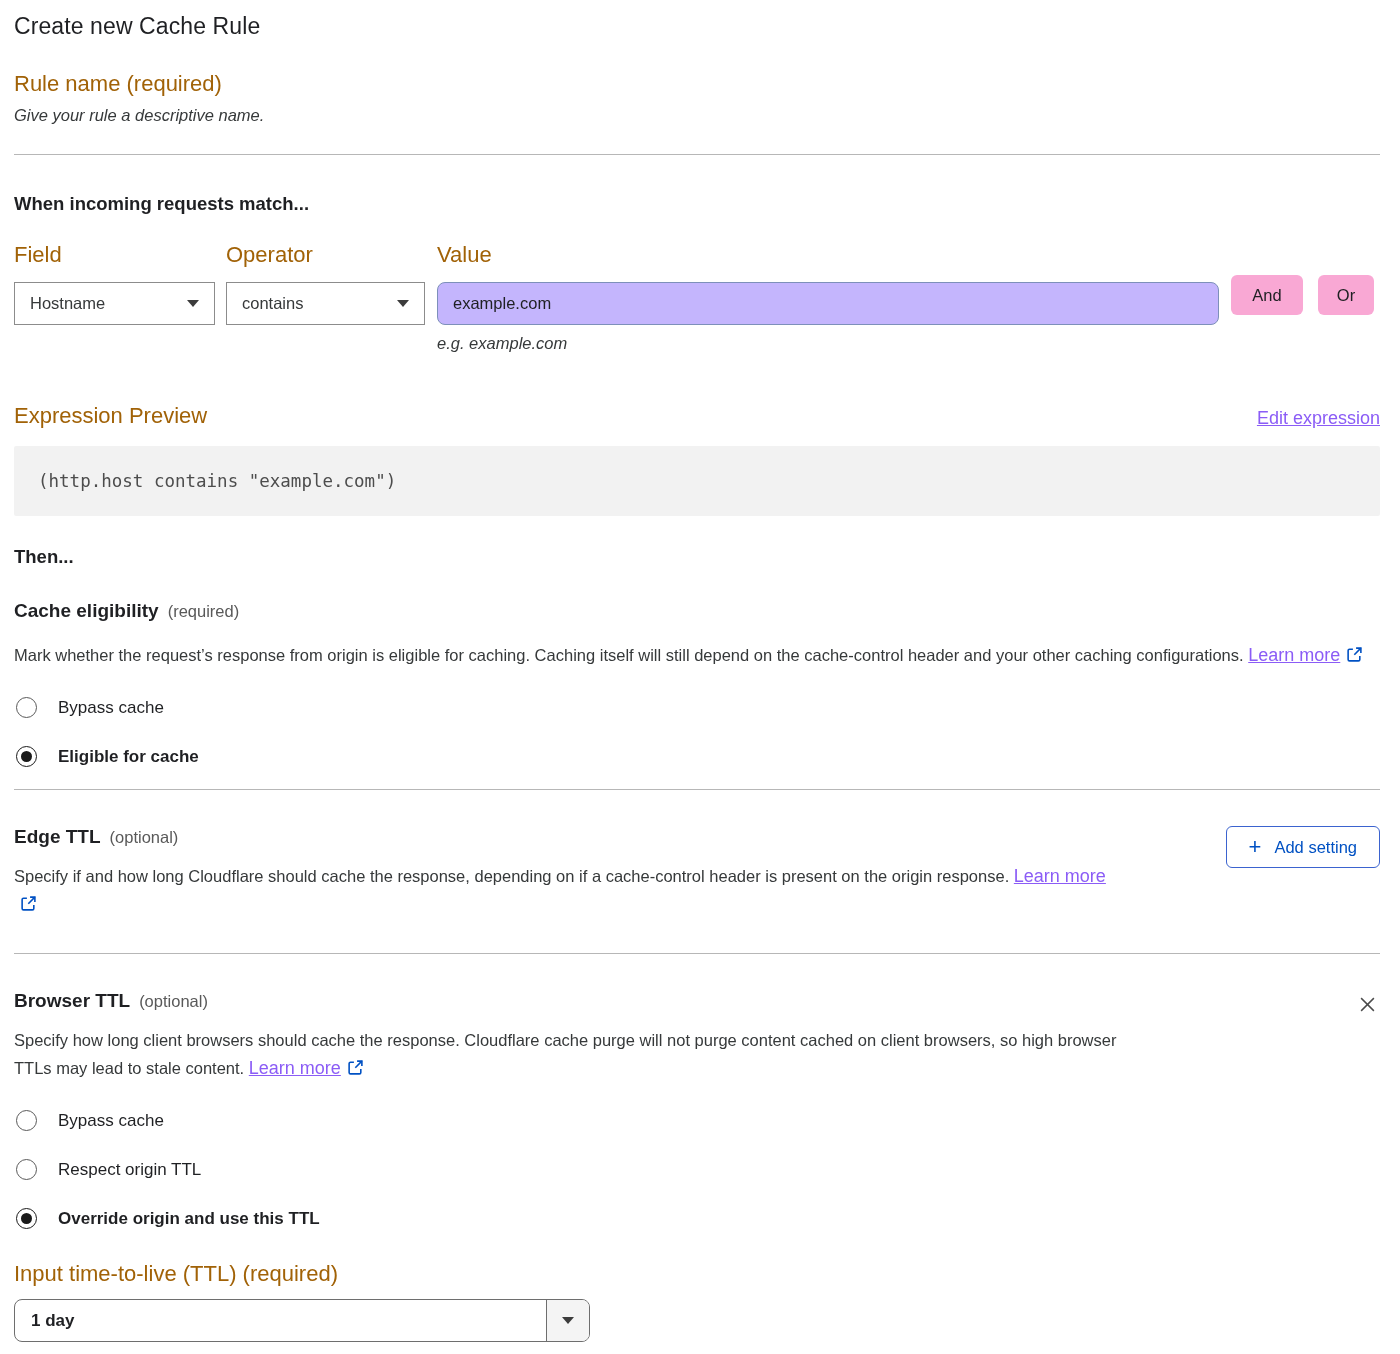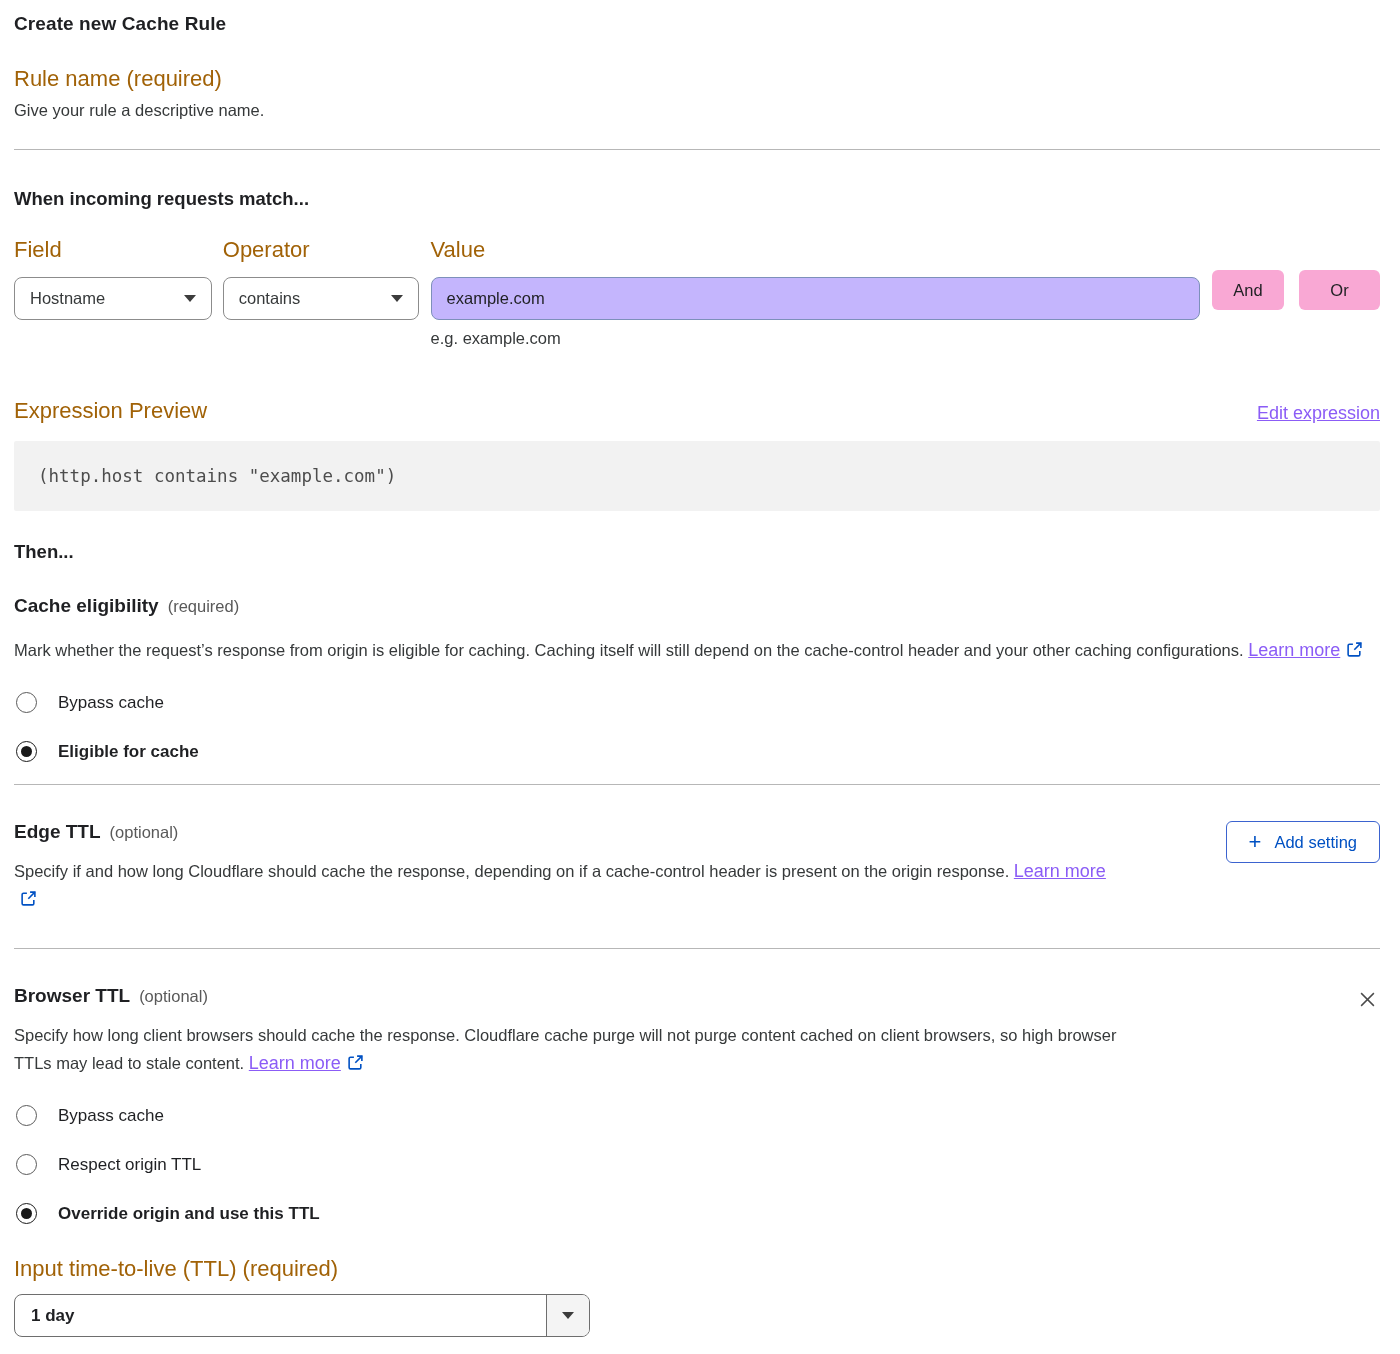--- a/index.html
+++ b/index.html
@@ -6,44 +6,44 @@
   html, body { background: #ffffff; }
   body {
     width: 1400px;
     min-height: 1354px;
     font-family: "Liberation Sans", sans-serif;
     color: #36393a;
     font-size: 16.5px;
   }
   .page { padding: 13px 20px 20px 14px; }
 
-  h1 { font-size: 19px; font-weight: 700; color: #1f2023; letter-spacing: .1px; }
+  h1 { font-size: 23px; font-weight: 400; color: #1f2023; letter-spacing: .1px; }
 
   .field-label { font-size: 22px; color: #a16207; }
 
   .text-input {
     width: 683px; height: 42px;
     border: 1px solid #8c8c8c; border-radius: 8px;
     padding: 0 15px; font-size: 16.5px; color: #36393a;
     font-family: "Liberation Sans", sans-serif;
     background: #fff; outline: none;
   }
-  .help-text { font-size: 16.5px; color: #36393a; margin-top: 9px; }
+  .help-text { font-size: 16.5px; color: #36393a; margin-top: 9px; font-style: italic; }
 
   .divider { border: none; border-top: 1px solid #b7b7b7; margin: 0; }
 
   h2 { font-size: 18.5px; font-weight: 700; color: #1f2023; }
   h3 { font-size: 19px; font-weight: 700; color: #1f2023; display: inline; }
   .qualifier { font-size: 16.5px; font-weight: 400; color: #595959; margin-left: 9px; }
 
   
   .match-row { display: flex; align-items: flex-start; margin-top: 27px; }
   .col-label { display: block; margin-bottom: 14px; }
   .select-box {
-    height: 43px; border: 1px solid #8c8c8c; border-radius: 8px;
+    height: 43px; border: 1px solid #8c8c8c; border-radius: 0;
     background: #fff; display: flex; align-items: center;
     padding: 0 15px; cursor: pointer; color: #36393a;
   }
   .select-box .caret { margin-left: auto; }
   .caret {
     width: 0; height: 0;
     border-left: 6px solid transparent; border-right: 6px solid transparent;
     border-top: 7px solid #3c3c3c;
   }
   .col-field { width: 201px; margin-right: 11px; }
@@ -55,21 +55,21 @@
     padding: 0 15px; font-size: 16.5px; color: #1f2023;
     font-family: "Liberation Sans", sans-serif; outline: none;
   }
   .andor { margin-top: 33px; display: flex; }
   .btn-grey {
     height: 40px; background: #f9a8d4; color: #1f2023;
     border: none; border-radius: 6px; font-size: 16.5px;
     font-family: "Liberation Sans", sans-serif; cursor: pointer;
   }
   .btn-and { width: 72px; margin-right: 15px; }
-  .btn-or { width: 81px; }
+  .btn-or { width: 56px; }
 
   
   .expr-header { display: flex; justify-content: space-between; align-items: flex-end; margin-top: 50px; }
   .link {
     color: #8b5cf6; text-decoration: underline; cursor: pointer;
     font-size: 18px;
   }
   .code-block {
     margin-top: 17px; height: 70px; background: #f2f2f2; border-radius: 2px;
     display: flex; align-items: center; padding: 0 24px;

